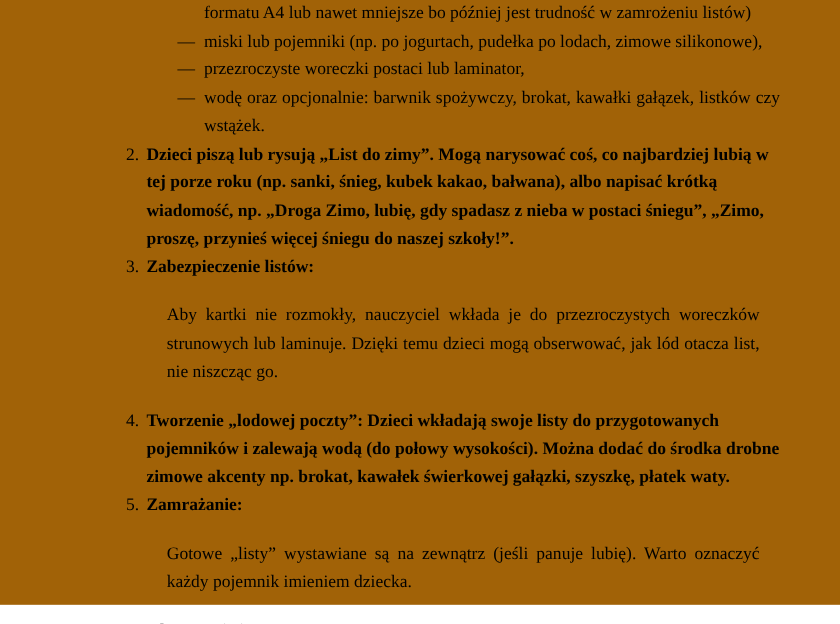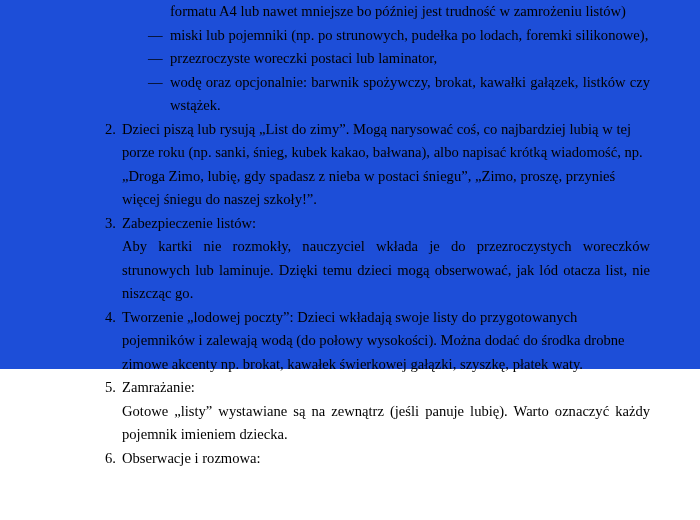--- a/index.html
+++ b/index.html
@@ -11,22 +11,22 @@
     width: 700px;
     height: 520px;
     overflow: hidden;
     font-family: "Liberation Serif", "DejaVu Serif", serif;
     color: #000000;
   }
 
   #page {
     position: relative;
     width: 700px;
-    height: 369px;
-    background: #1d4ed8;
+    height: 504px;
+    background: #a16207;
   }
 
   
   #doc-body {
     position: absolute;
     left: 102px;
     top: 0px;
     width: 548px;
     font-size: 14.6px;
     line-height: 23.5px;
@@ -75,44 +75,45 @@
     position: absolute;
     left: 0;
     top: 0;
     width: 14px;
     text-align: right;
   }
   .para {
     margin: 0;
     text-align: justify;
     text-align-last: left;
+    font-weight: bold;
   }
   .para.nojust {
     text-align: left;
   }
   
   .sub-para {
-    margin: 0;
+    margin: 17px;
     padding-left: 20px;
     text-align: justify;
     text-align-last: left;
   }
 </style>
 </head>
 <body>
 
 <div id="page">
   <div id="doc-body">
 
     <p class="cont-line">formatu A4 lub nawet mniejsze bo później jest trudność w zamrożeniu listów)</p>
 
     <ul class="dash-list">
       <li class="dash-item">
         <span class="dash-marker">—</span>
-        <span>miski lub pojemniki (np. po strunowych, pudełka po lodach, foremki silikonowe),</span>
+        <span>miski lub pojemniki (np. po jogurtach, pudełka po lodach, zimowe silikonowe),</span>
       </li>
       <li class="dash-item">
         <span class="dash-marker">—</span>
         <span>przezroczyste woreczki postaci lub laminator,</span>
       </li>
       <li class="dash-item">
         <span class="dash-marker">—</span>
         <span>wodę oraz opcjonalnie: barwnik spożywczy, brokat, kawałki gałązek, listków czy wstążek.</span>
       </li>
     </ul>

